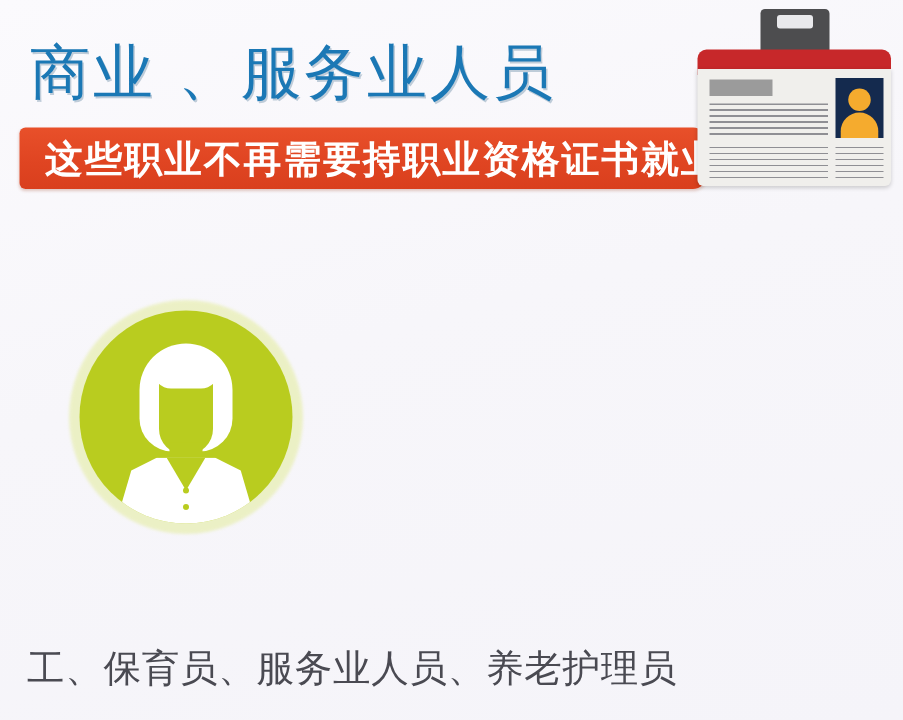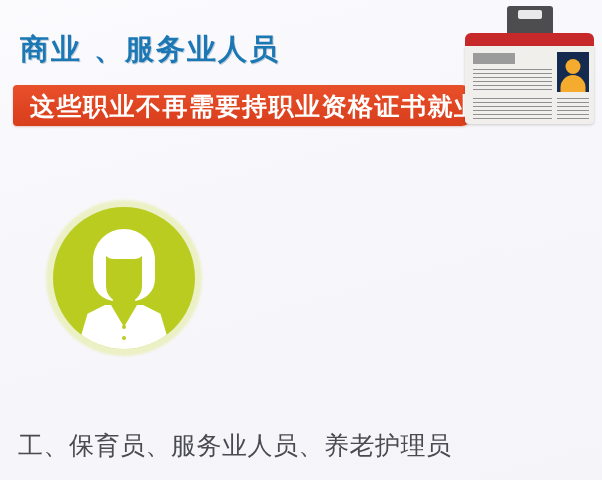--- a/index.html
+++ b/index.html
@@ -20,23 +20,23 @@
     height: 480px;
     background: linear-gradient(165deg, #fbfafd 0%, #f7f6fa 45%, #f5f4f9 100%);
     overflow: hidden;
   }
 
   
   .header-title {
     position: absolute;
     left: 20px;
     top: 22px;
-    font-size: 29px;
+    font-size: 40px;
     line-height: 54px;
-    font-weight: bold;
+    font-weight: normal;
     letter-spacing: 2px;
     color: #1b78b5;
     white-space: nowrap;
     text-shadow: 1px 1px 0 rgba(14,70,110,0.25);
   }
 
   .banner {
     position: absolute;
     left: 13px;
     top: 85px;

